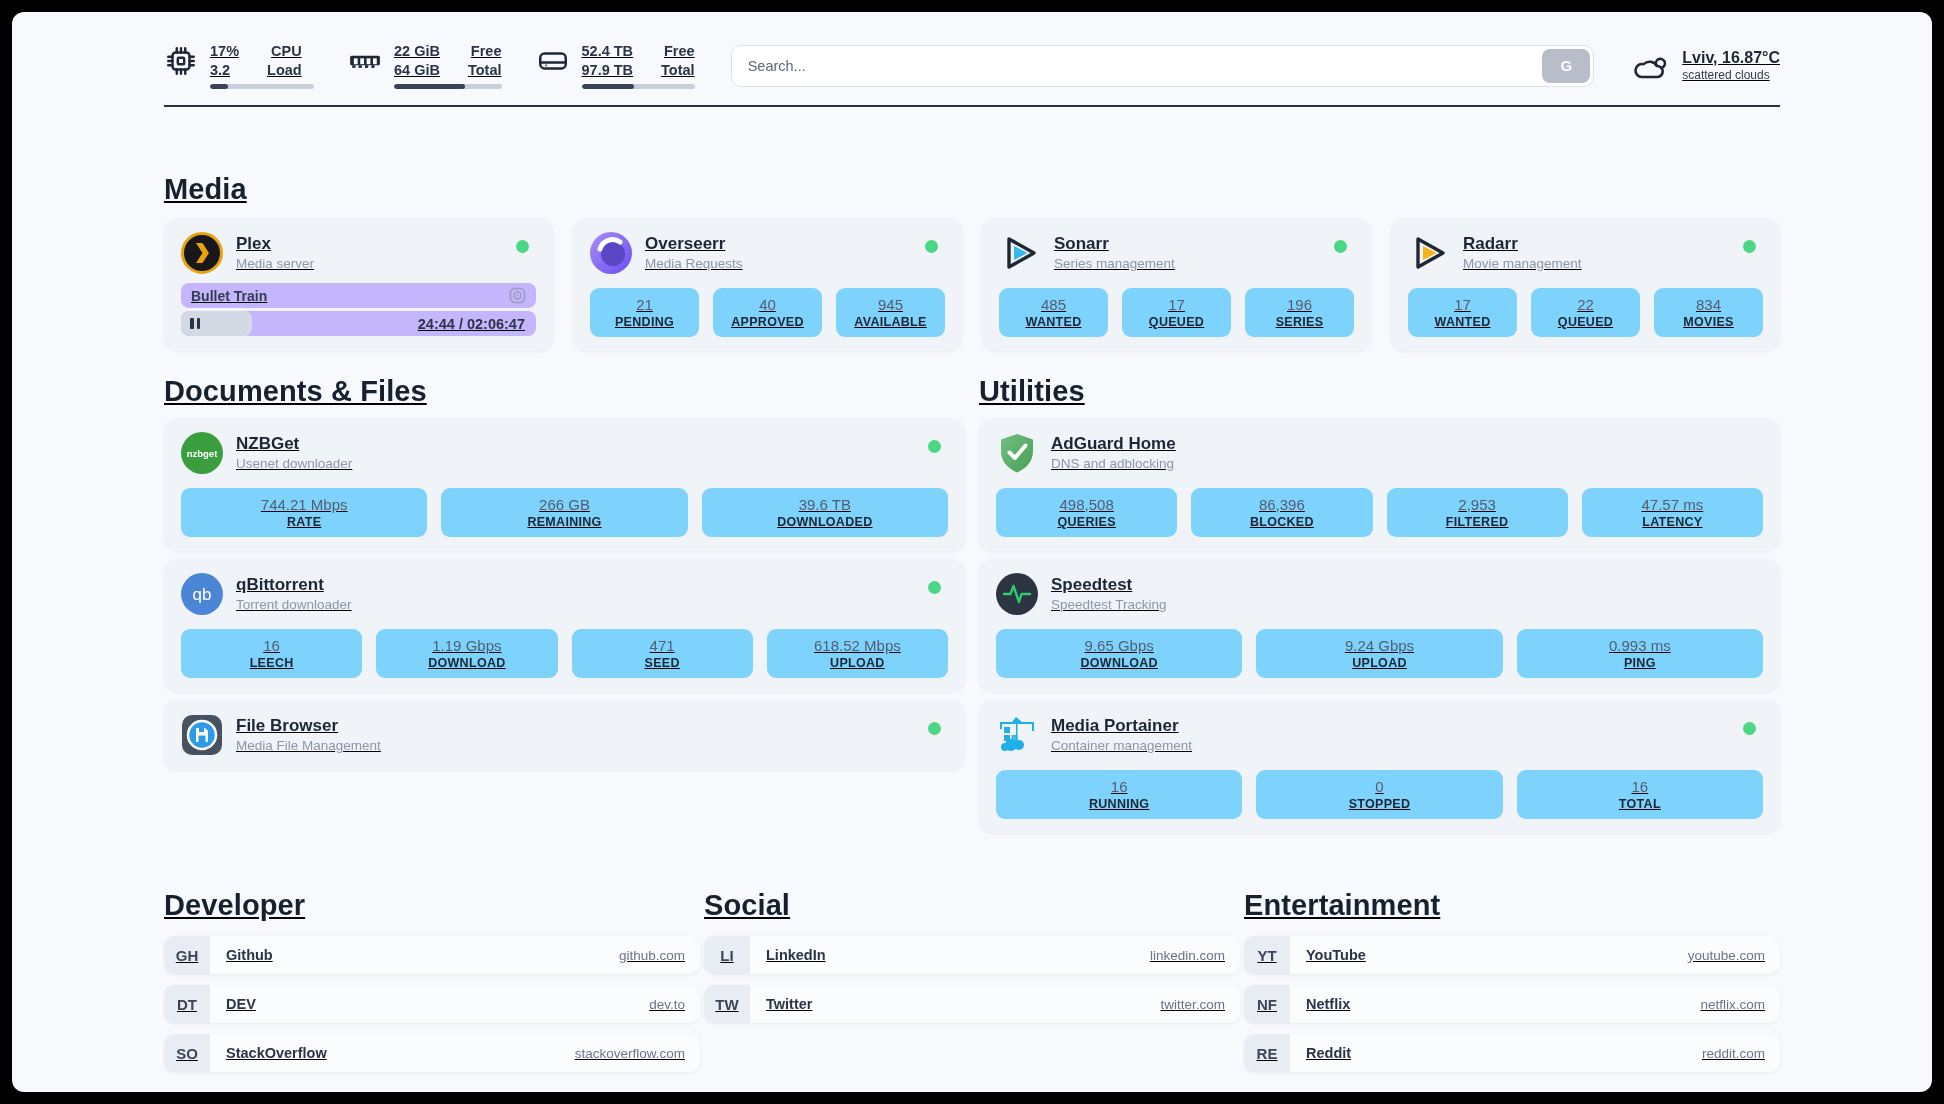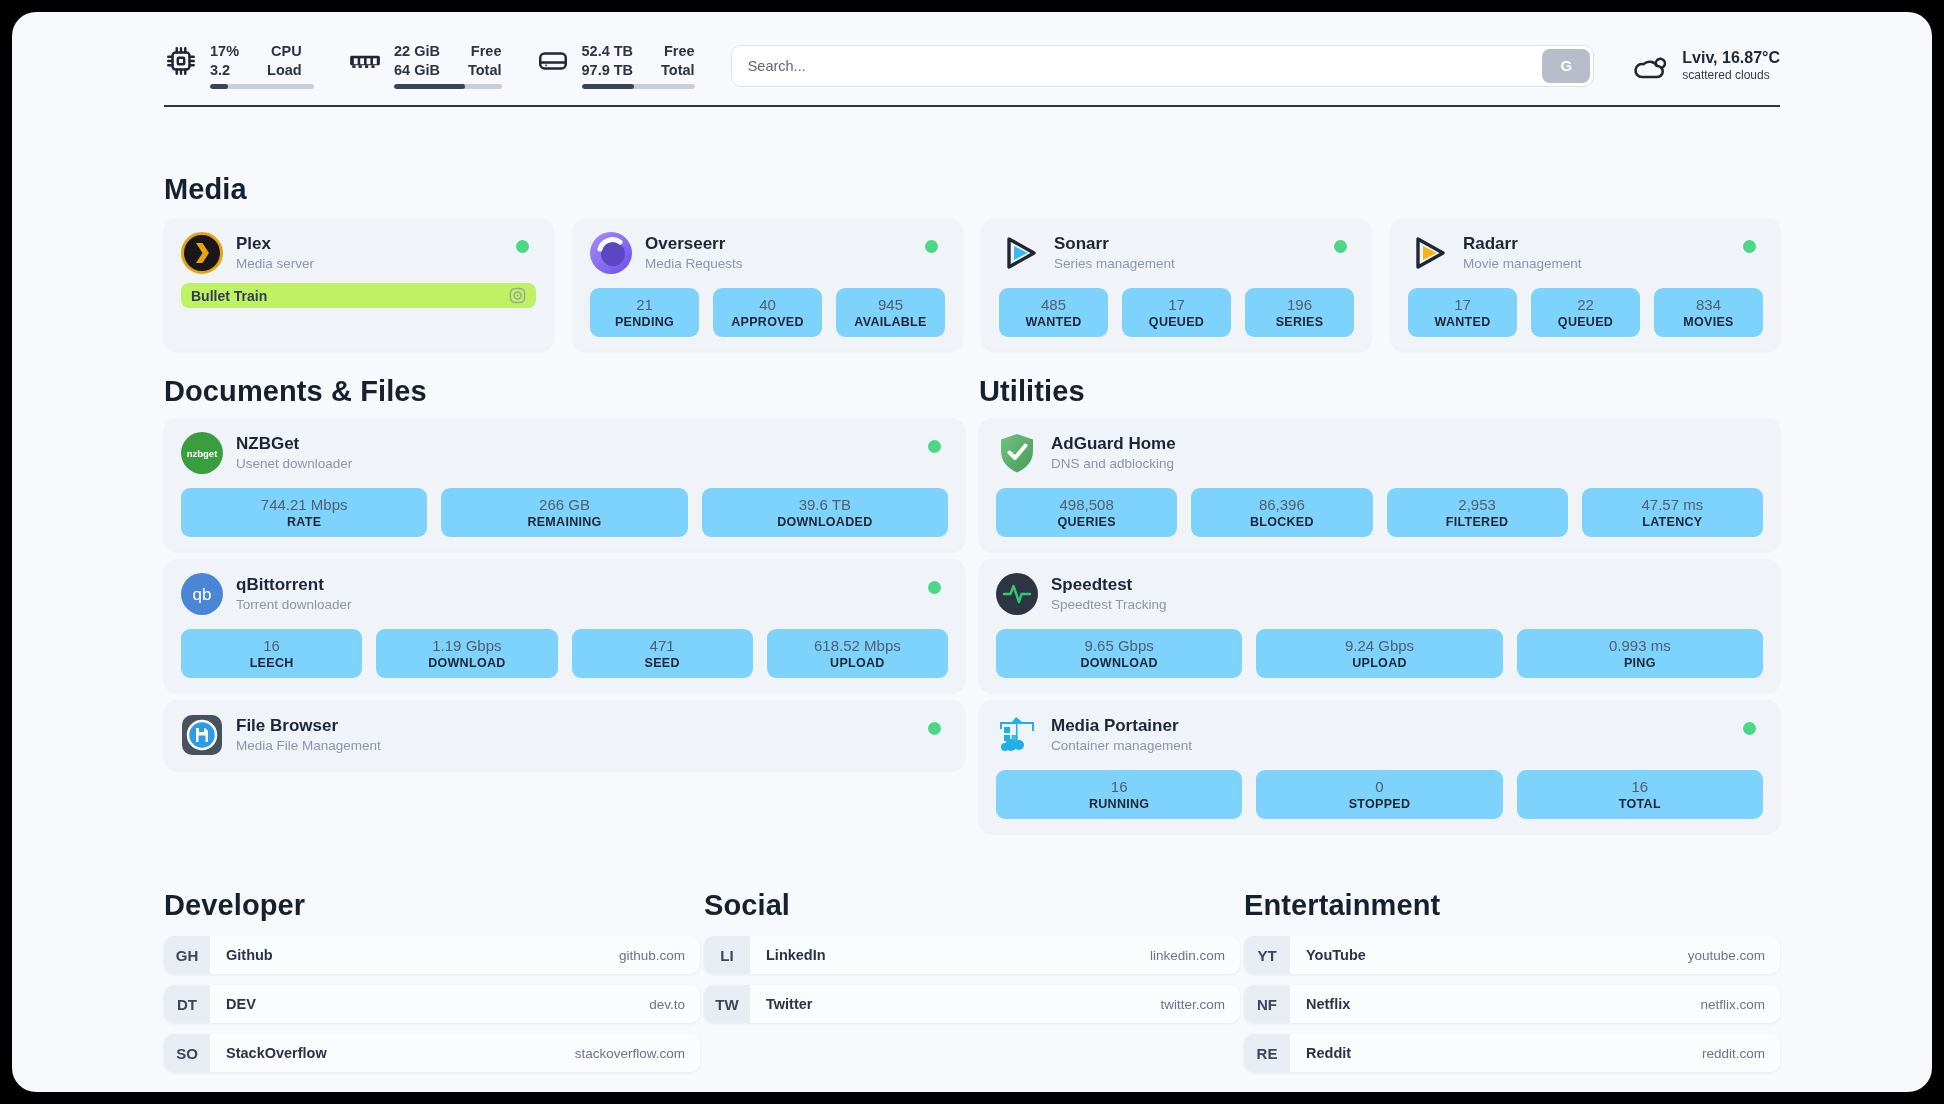--- a/index.html
+++ b/index.html
@@ -1,17 +1,17 @@
 <!DOCTYPE html>
 <html><head>
 <meta charset="utf-8">
 <style>
   * { margin:0; padding:0; box-sizing:border-box; }
   html,body { width:1944px; height:1104px; background:#000; font-family:"Liberation Sans", sans-serif; }
-  .page { position:absolute; inset:12px; background:#f7f9fc; border-radius:24px; overflow:hidden; }
+  .page { position:absolute; inset:12px; background:#f7f9fc; border-radius:12px; overflow:hidden;text-decoration:underline; }
 
   
   .header { display:flex; align-items:center; padding:30px 152px 0 152px; }
   .sys-widgets { display:flex; gap:34px; align-items:center; }
   .sys-widget { display:flex; gap:12px; align-items:flex-start; }
   .sys-icon { width:34px; height:34px; flex:0 0 auto; margin-top:2px; }
   .sys-text { display:flex; flex-direction:column; }
   .sys-cols { display:flex; gap:28px; }
   .sys-col { display:flex; flex-direction:column; gap:1px; }
   .sys-col.right { text-align:right; }
@@ -51,21 +51,21 @@
   .status-dot { position:absolute; top:22px; right:24px; width:13px; height:13px; border-radius:50%; background:#4cd787; }
 
   .stats-row { display:flex; gap:14px; margin-top:14px; }
   .stat { flex:1; background:#7dd3fc; border-radius:9px; height:49px; display:flex; flex-direction:column;
     align-items:center; justify-content:center; gap:2px; }
   .stat-v { font-size:15px; color:#525d72; line-height:17px; }
   .stat-l { font-size:12.5px; font-weight:700; color:#1d2535; letter-spacing:0.3px; line-height:15px; }
 
   
   .media-rows { margin-top:9px; display:flex; flex-direction:column; gap:3px; }
-  .media-row { background:#bef264; border-radius:8px; height:25px; display:flex; align-items:center;
+  .media-row { background:#c4b5fd; border-radius:8px; height:25px; display:flex; align-items:center;
     padding:0 10px; font-size:14px; color:#2b3447; position:relative;justify-content:flex-end; }
   .media-row .track-title { font-weight:600; color:#333d50; }
   .media-row .row-right-icon { margin-left:auto; width:17px; height:17px; opacity:0.75; }
   .progress-row { padding:0; overflow:hidden; }
   .progress-fill { position:absolute; left:0; top:0; bottom:0; background:#d4dae5; border-radius:8px;
     display:flex; align-items:center; padding-left:9px; }
   .pause-glyph { display:flex; gap:3px; cursor:pointer; }
   .pause-glyph i { display:block; width:3.5px; height:11px; background:#2b3447; border-radius:1px; }
   .time-text { margin-left:auto; padding-right:11px; font-size:14.5px; font-weight:600; color:#2b3447; z-index:1; }
 
@@ -209,20 +209,29 @@
           </div>
           <div class="media-rows">
             <div class="media-row">
               <span class="track-title">Bullet Train</span>
               <svg class="row-right-icon" viewBox="0 0 18 18" fill="none" stroke="#8b94a7" stroke-width="1.6">
                 <rect x="1.5" y="1.5" width="15" height="15" rx="5"></rect>
                 <circle cx="9" cy="9" r="3.6"></circle>
                 <circle cx="9" cy="9" r="1" fill="#8b94a7" stroke="none"></circle>
               </svg>
             </div>
+            <div class="media-row progress-row">
+              <div class="progress-fill" style="width: 20%;">
+                <span class="pause-glyph">
+                    <i></i>
+                    <i></i>
+                  </span>
+              </div>
+              <span class="time-text">24:44 / 02:06:47</span>
+            </div>
           </div>
         </div>
 
         <div class="card">
           <span class="status-dot"></span>
           <div class="card-head">
             <svg class="app-icon" viewBox="0 0 42 42">
               <defs>
                   <linearGradient id="ovg" x1="0" y1="0" x2="1" y2="1">
                 <stop offset="0" stop-color="#a88df8"></stop>

